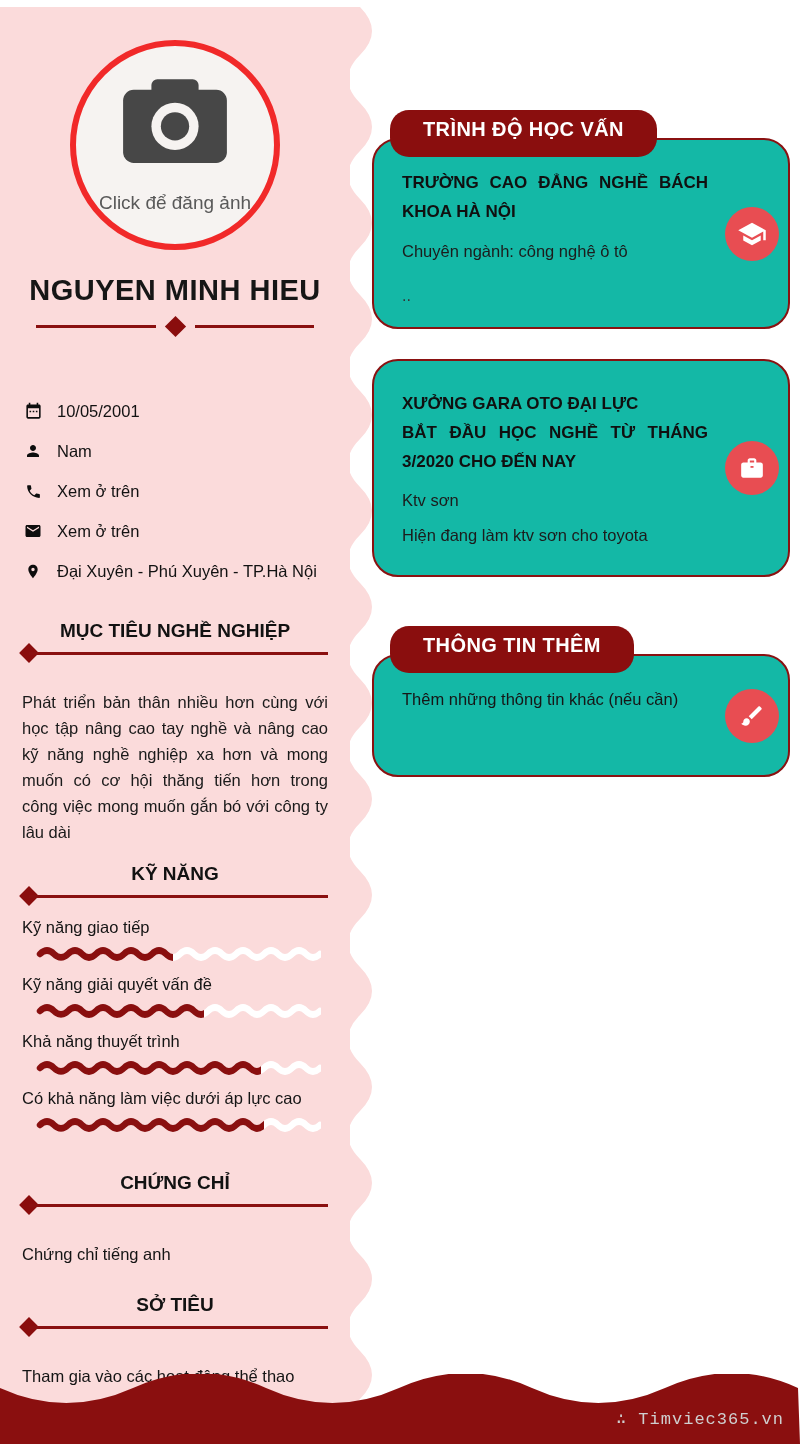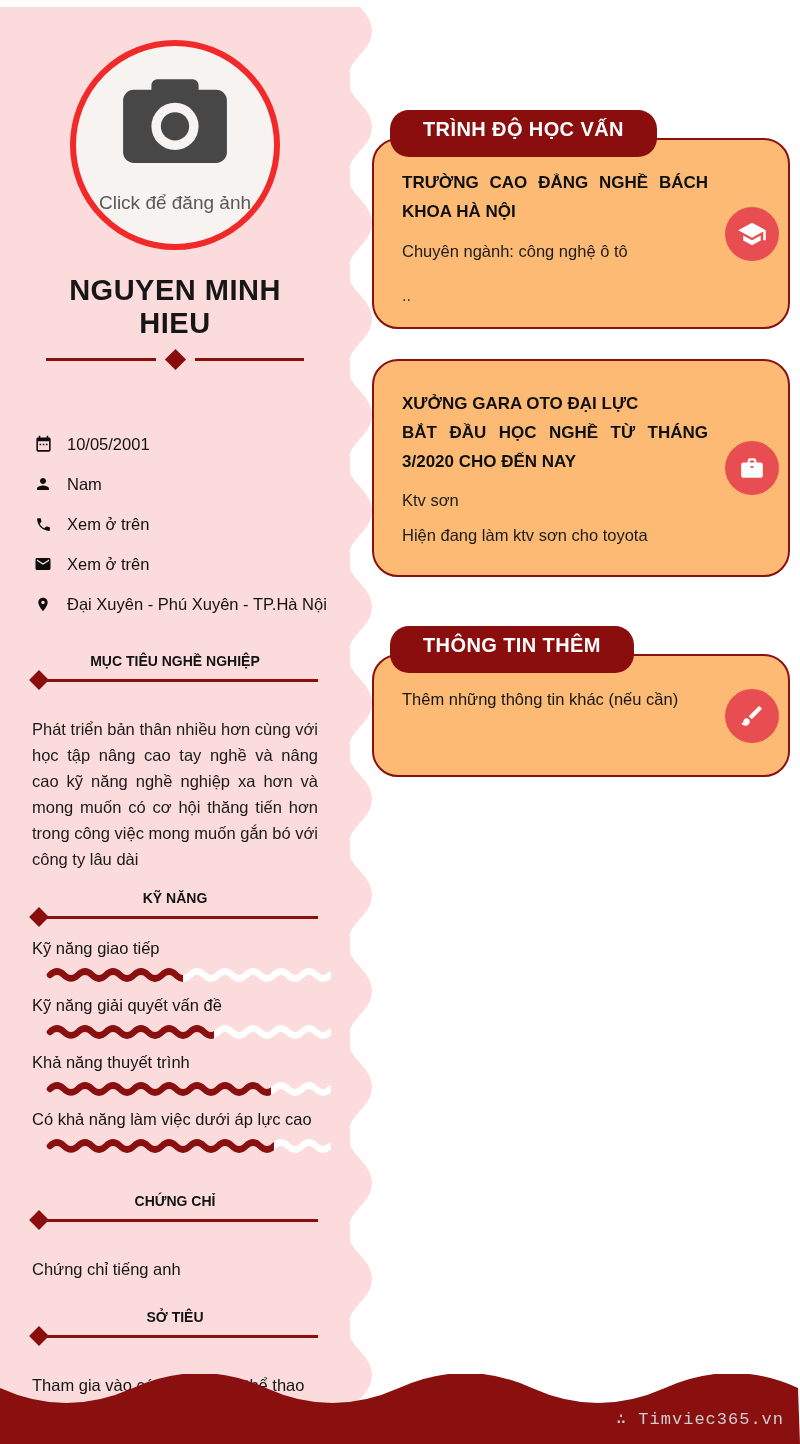--- a/index.html
+++ b/index.html
@@ -3,21 +3,21 @@
 <meta charset="utf-8">
 <style>
   html,body{margin:0;padding:0;}
   body{width:800px;height:1444px;background:#ffffff;
        font-family:"Liberation Sans","DejaVu Sans",sans-serif;color:#141414;}
   .page{position:relative;width:800px;height:1444px;overflow:hidden;background:#fff;}
 
   
   .sidebar{position:absolute;left:0;top:7px;width:350px;height:1437px;background:#fbdbdb;z-index:1;}
   .sidebar-wave{position:absolute;left:350px;top:7px;z-index:1;}
-  .sidebar-inner{position:relative;padding:0 32px;}
+  .sidebar-inner{position:relative;padding:0 22px;}
 
   .photo-wrap{position:relative;width:198px;height:198px;margin:33px auto 0;
               border:6px solid #f12929;border-radius:50%;background:#f6f3f1;}
   .camera-svg{display:block;margin:32px auto 0;}
   .photo-caption{position:absolute;left:0;right:0;bottom:30px;text-align:center;
                  color:#595959;font-size:19px;}
 
   .name{margin:24px 0 0;text-align:center;font-size:29px;font-weight:bold;
         color:#161616;letter-spacing:.5px;}
   .job-title{margin:10px 0 0;text-align:center;font-size:20px;font-weight:400;color:#101010;}
@@ -25,21 +25,21 @@
   .divider-line{flex:1;height:3px;background:#8a1010;}
   .divider-diamond{width:15px;height:15px;background:#8a0d0d;transform:rotate(45deg);
                    margin:0 12px;flex:0 0 auto;}
 
   .contact{margin-top:68px;}
   .contact-row{display:flex;align-items:center;height:18px;margin-bottom:22px;}
   .contact-icon{width:22px;flex:0 0 22px;display:flex;justify-content:center;margin-right:13px;}
   .contact-text{font-size:16.5px;color:#121212;white-space:nowrap;}
 
   .side-heading-block{margin-top:0;}
-  .side-heading{text-align:center;font-weight:bold;font-size:14px;color:#121212;margin:0;}
+  .side-heading{text-align:center;font-weight:bold;font-size:19px;color:#121212;margin:0;}
   .heading-rule{position:relative;height:16px;margin-top:3px;}
   .rule-line{position:absolute;left:7px;right:0;top:7px;height:2.5px;background:#8a1010;}
   .rule-diamond{position:absolute;left:0;top:1px;width:14px;height:14px;background:#8a0d0d;
                 transform:rotate(45deg);}
 
   .objective-text{margin:28px 0 0;font-size:16.5px;line-height:26px;text-align:justify;color:#1a1a1a;}
 
   .skills{margin-top:18px;}
   .skill-label{font-size:16.5px;color:#141414;margin:14px 0 9px;}
   .skill-bar{position:relative;width:285px;height:15px;margin-left:14px;}
@@ -50,21 +50,21 @@
 
   .side-plain-text{margin:32px 0 0;font-size:16.5px;color:#141414;}
   .mt40{margin-top:40px;} .mt30{margin-top:30px;}
 
   
   .main-col{position:absolute;left:372px;top:110px;width:418px;z-index:1;}
   .section{margin-bottom:49px;}
   .pill{position:relative;z-index:2;display:inline-block;margin-left:18px;height:47px;
         line-height:38px;padding:0 33px;background:#8a0e0e;border-radius:19px;
         color:#ffffff;font-weight:bold;font-size:20px;letter-spacing:.4px;}
-  .card{position:relative;margin-top:-19px;background:#fdba74;border:2px solid #8a1111;
+  .card{position:relative;margin-top:-19px;background:#14b8a6;border:2px solid #8a1111;
         border-radius:26px;padding:28px 80px 22px 28px;box-sizing:border-box;}
   .icon-circle{position:absolute;right:9px;top:50%;transform:translateY(-50%);
                width:54px;height:54px;border-radius:50%;background:#e84d52;
                display:flex;align-items:center;justify-content:center;}
   .card-line-bold{margin:0;font-size:17px;font-weight:bold;line-height:29px;
                   text-align:justify;color:#101010;}
   .edu-major{margin:16px 0 16px;font-size:16.5px;color:#1c1c1c;}
   .edu-note{margin:26px 0 0;font-size:16px;color:#333;}
   .exp-desc{margin:14px 0 0;font-size:16.5px;color:#1c1c1c;line-height:21px;}
   .info-card{min-height:123px;}

